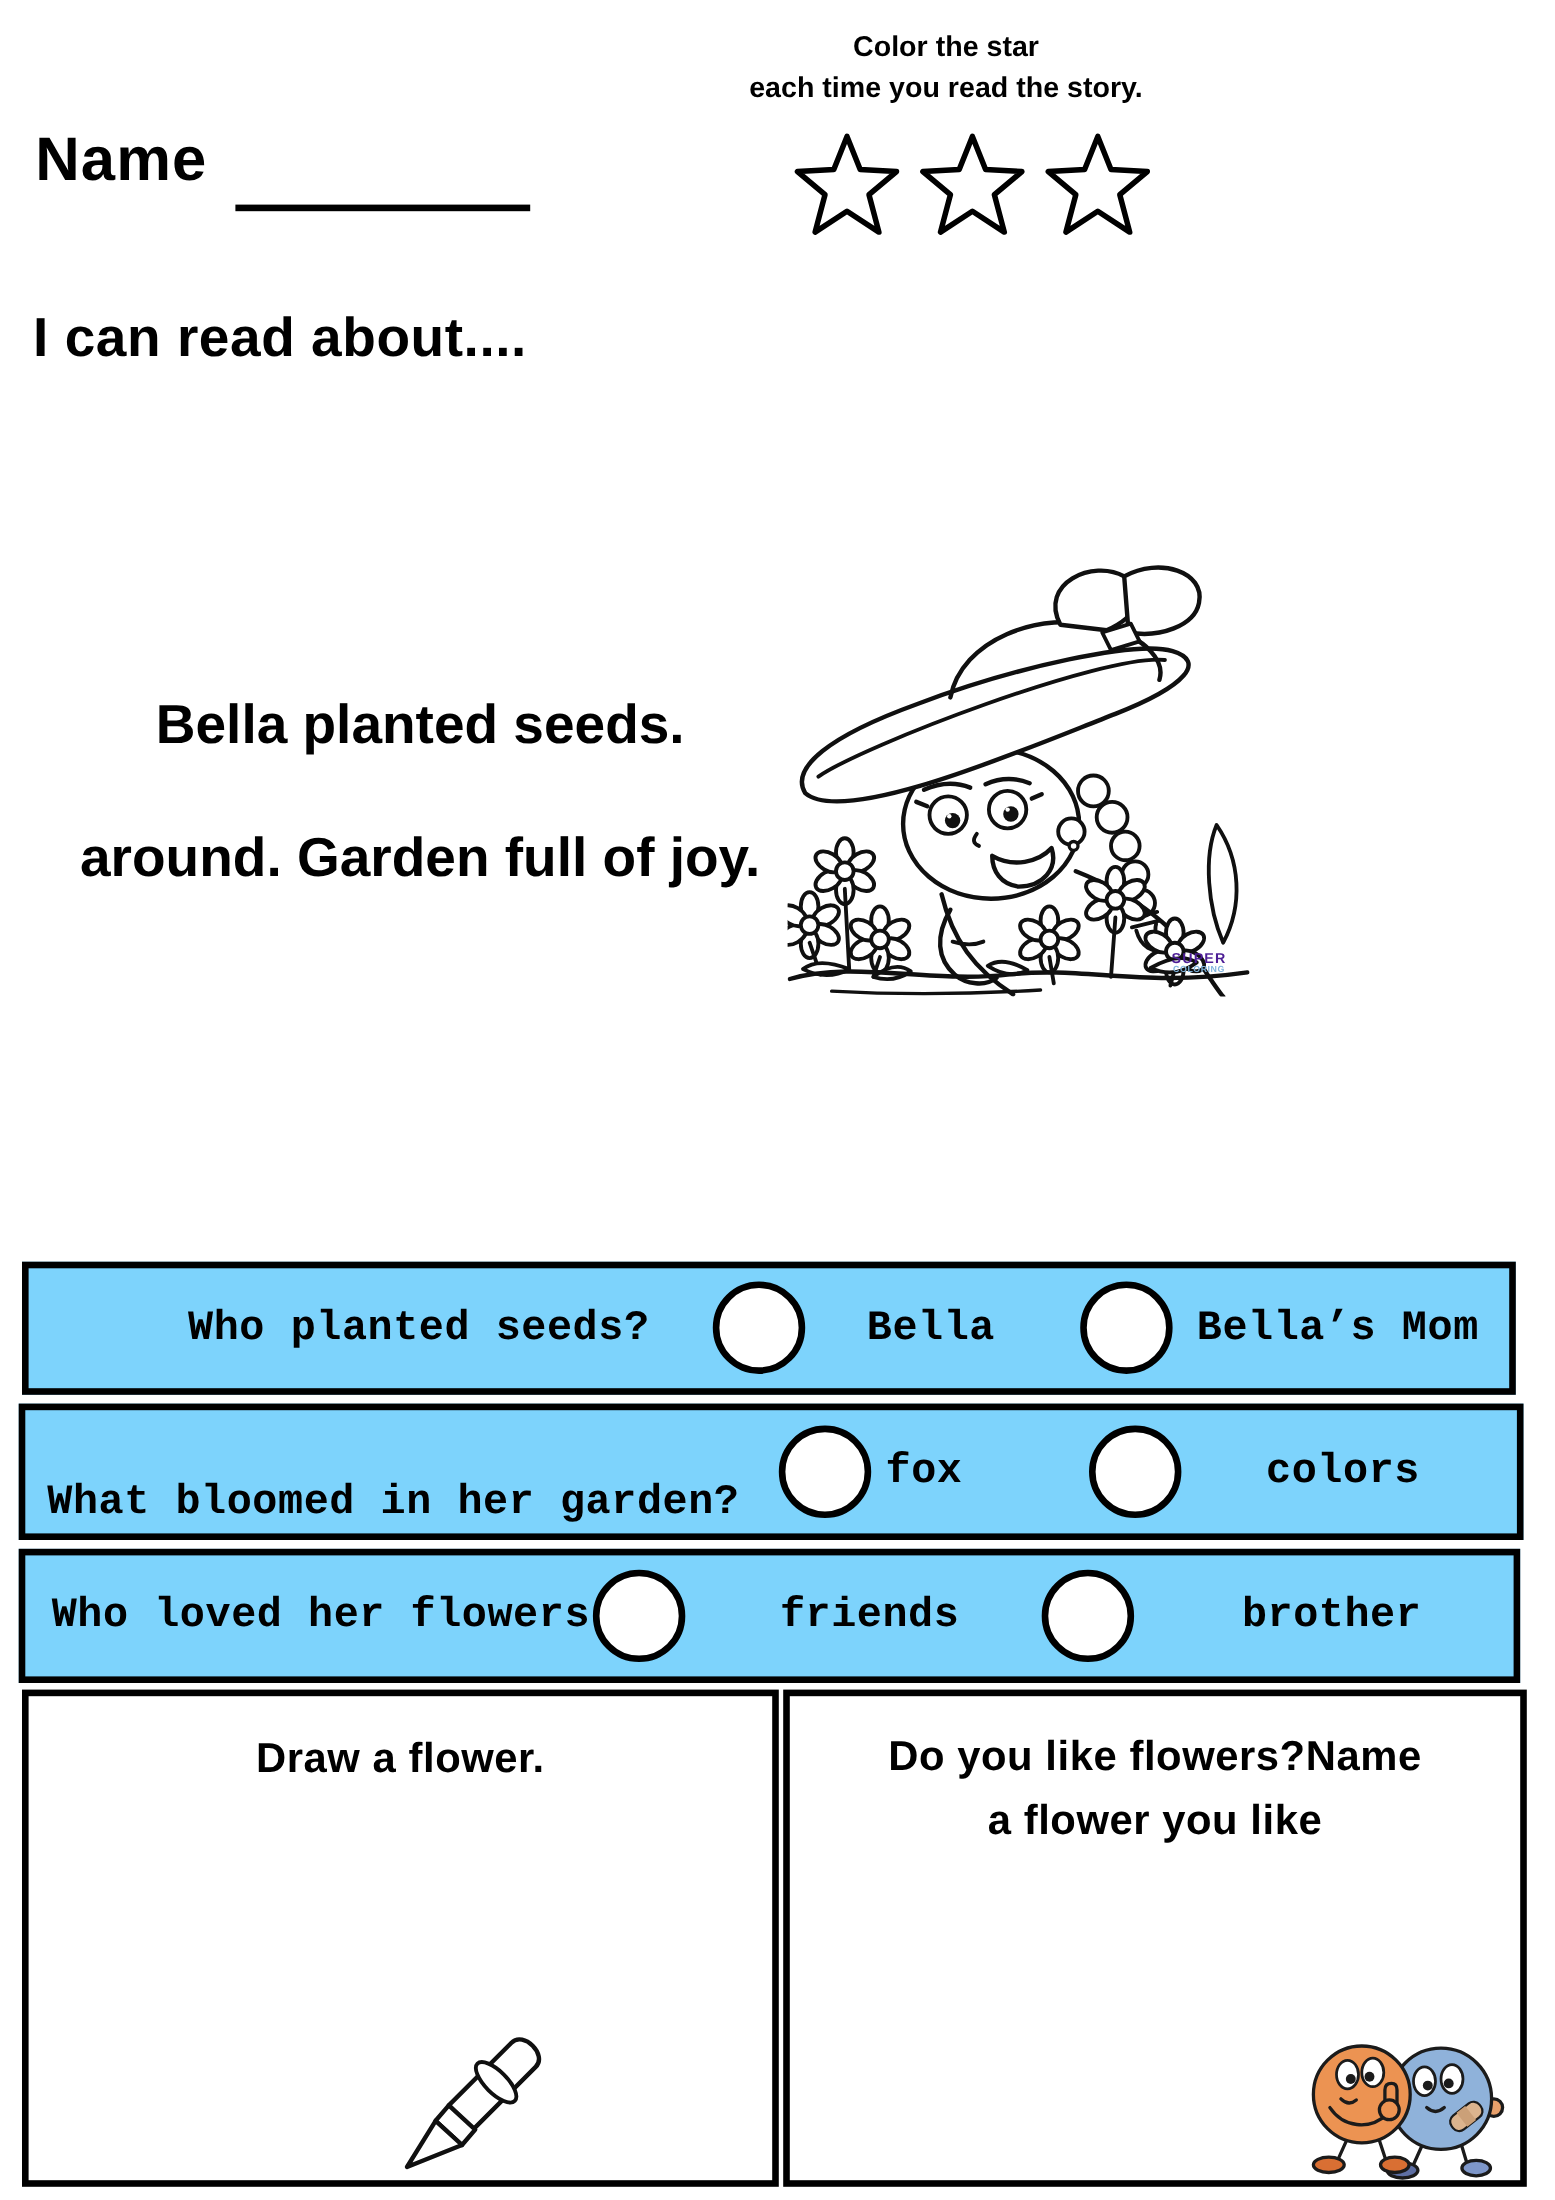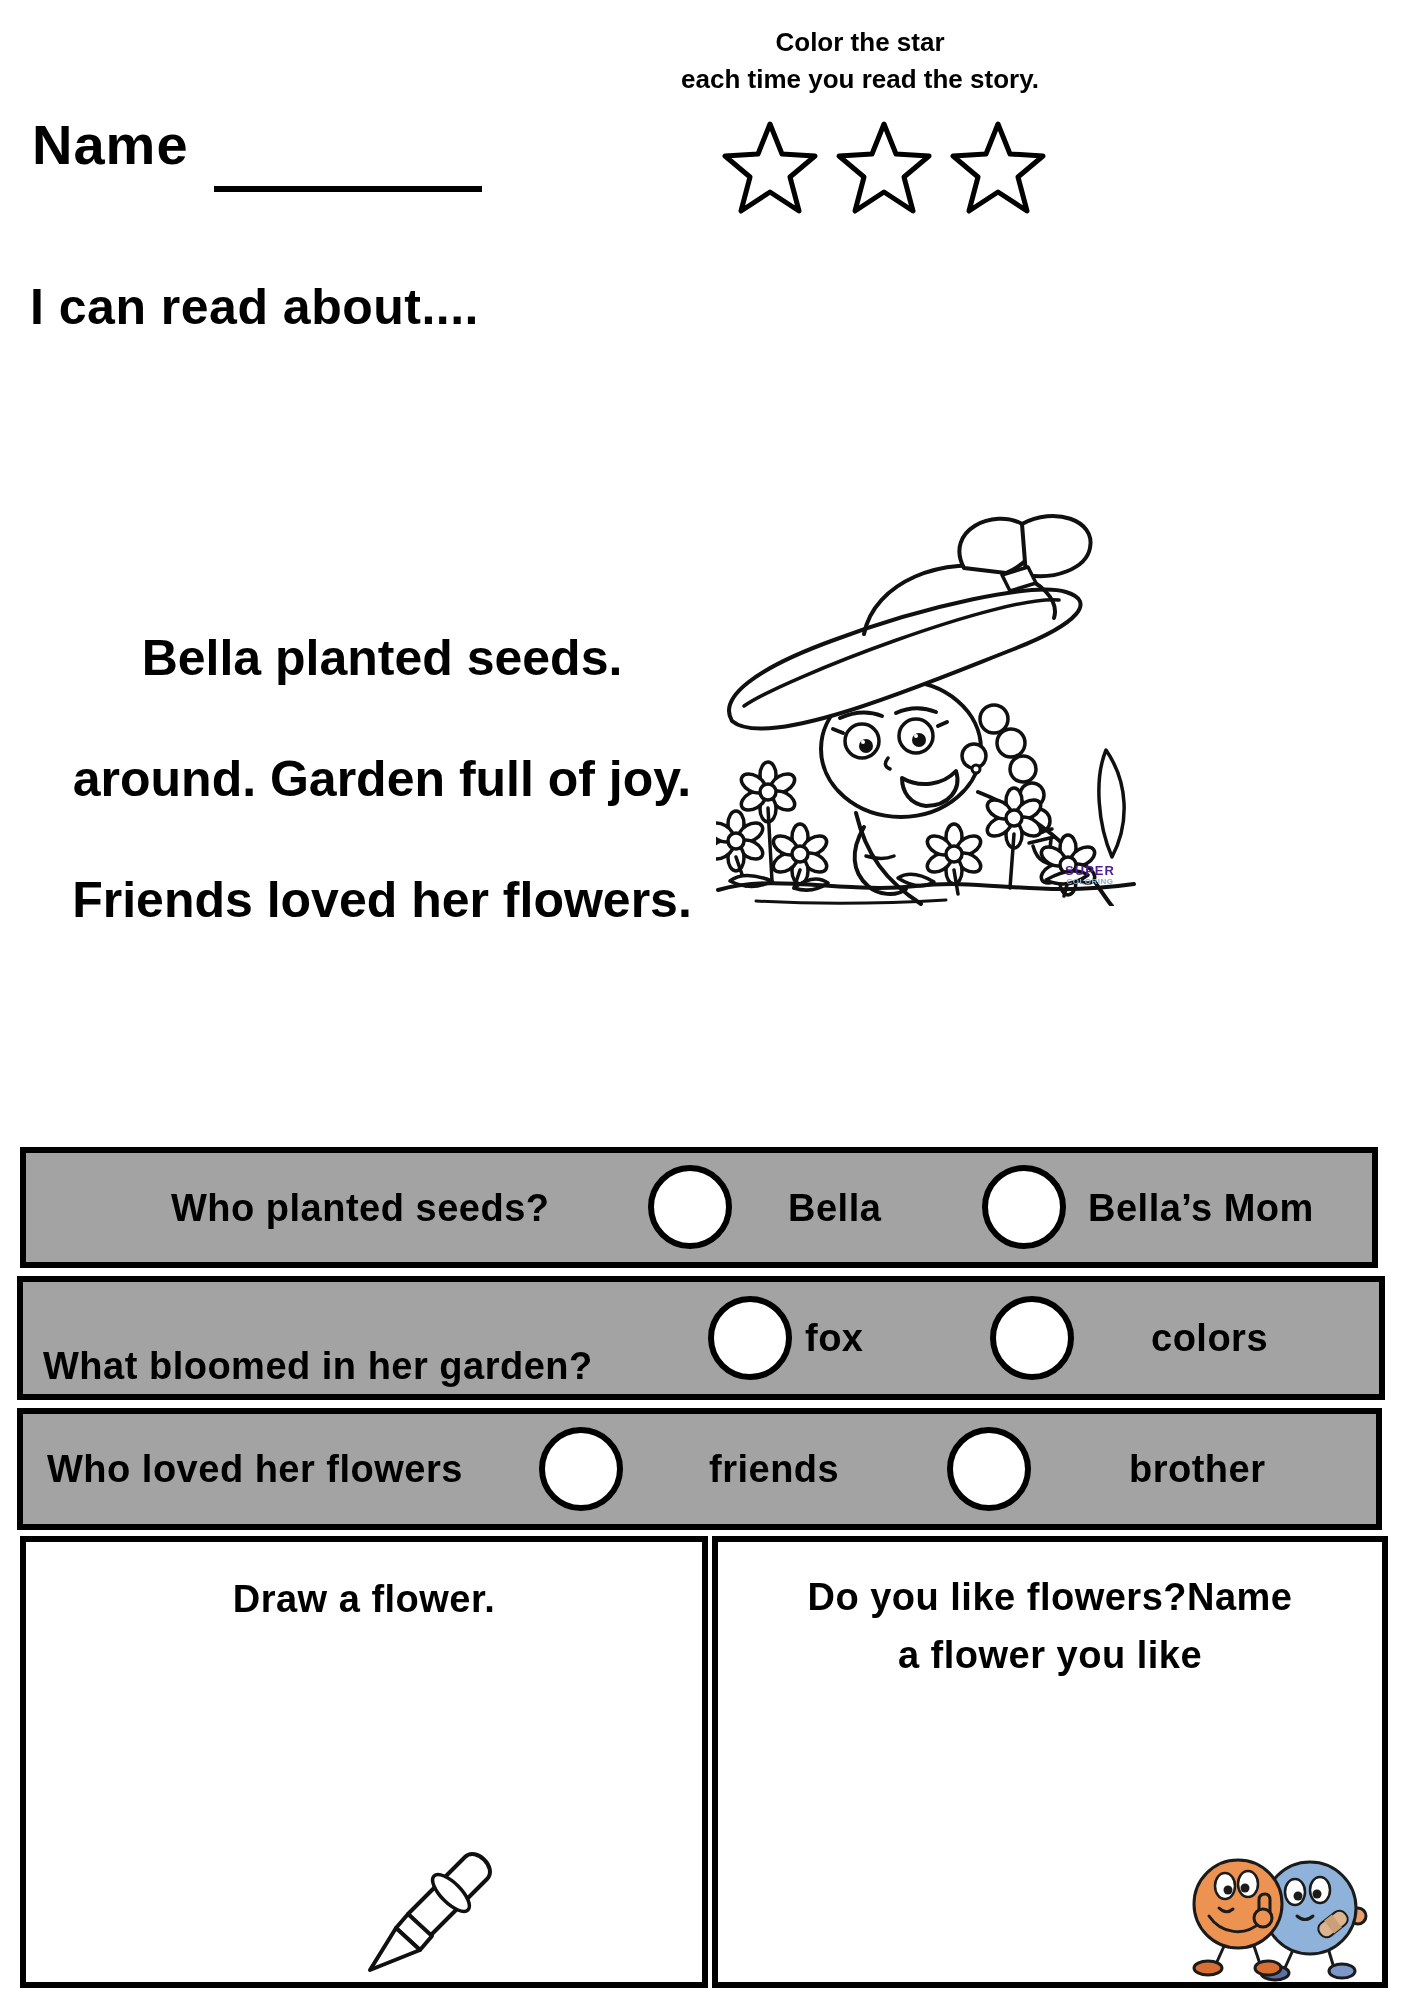--- a/index.html
+++ b/index.html
@@ -35,21 +35,21 @@
   .story { left:30px; top:598px; width:704px; text-align:center; font-size:50px; line-height:121px; }
   .story-line { display:block; white-space:nowrap; }
 
   
   .illustration { left:716px; top:506px; width:420px; height:400px; }
   .watermark { left:1060px; top:864px; width:60px; text-align:center; line-height:1.05; }
   .wm1 { font-size:13px; color:#4c1d95; letter-spacing:1px; }
   .wm2 { font-size:8px; color:#7FB3DC; letter-spacing:0.5px; }
 
   
-  .qrow { position:absolute; border:6px solid #000; background:#a3a3a3; }
+  .qrow { position:absolute; border:6px solid #000; background:#7dd3fc;font-family:Liberation Mono, monospace; }
   .qrow .qlabel, .qrow .qopt {
     position:absolute; top:50%; transform:translateY(-50%);
     font-size:38px; letter-spacing:0.5px; white-space:nowrap;
   }
   .qrow .qcircle {
     position:absolute; width:84px; height:84px;
     border:6px solid #000; border-radius:50%; background:#fff;
   }
   .qrow1 { left:20px; top:1147px; width:1358px; height:121px; }
   .q1-label { left:145px; } .q1-c1 { left:622px; top:12px; } .q1-o1 { left:762px; }
@@ -95,21 +95,20 @@
       <polygon points="50,4 62,34 95,36 70,57 79,91 50,72 21,91 30,57 5,36 38,34" fill="#fff" stroke="#000" stroke-width="5" stroke-linejoin="round"></polygon>
     </svg>
   </div>
 
   <div class="abs read-prompt">I can read about....</div>
 
 
   <div class="abs story">
     <span class="story-line">Bella planted seeds.</span>
     <span class="story-line">around. Garden full of joy.</span>
-    <span class="story-line">Friends loved her flowers.</span>
   </div>
 
   <svg class="abs illustration" viewBox="0 0 420 400" fill="none" stroke="#101010" stroke-width="4" stroke-linecap="round" stroke-linejoin="round">
 
     <ellipse cx="185" cy="243" rx="80" ry="68" fill="#fff"></ellipse>
 
     <circle cx="258" cy="250" r="12" fill="#fff" stroke-width="3.5"></circle>
     <circle cx="260" cy="263" r="4" fill="#fff" stroke-width="3"></circle>
 
     <ellipse cx="146" cy="235" rx="17" ry="17" fill="#fff" stroke-width="3.5"></ellipse>

